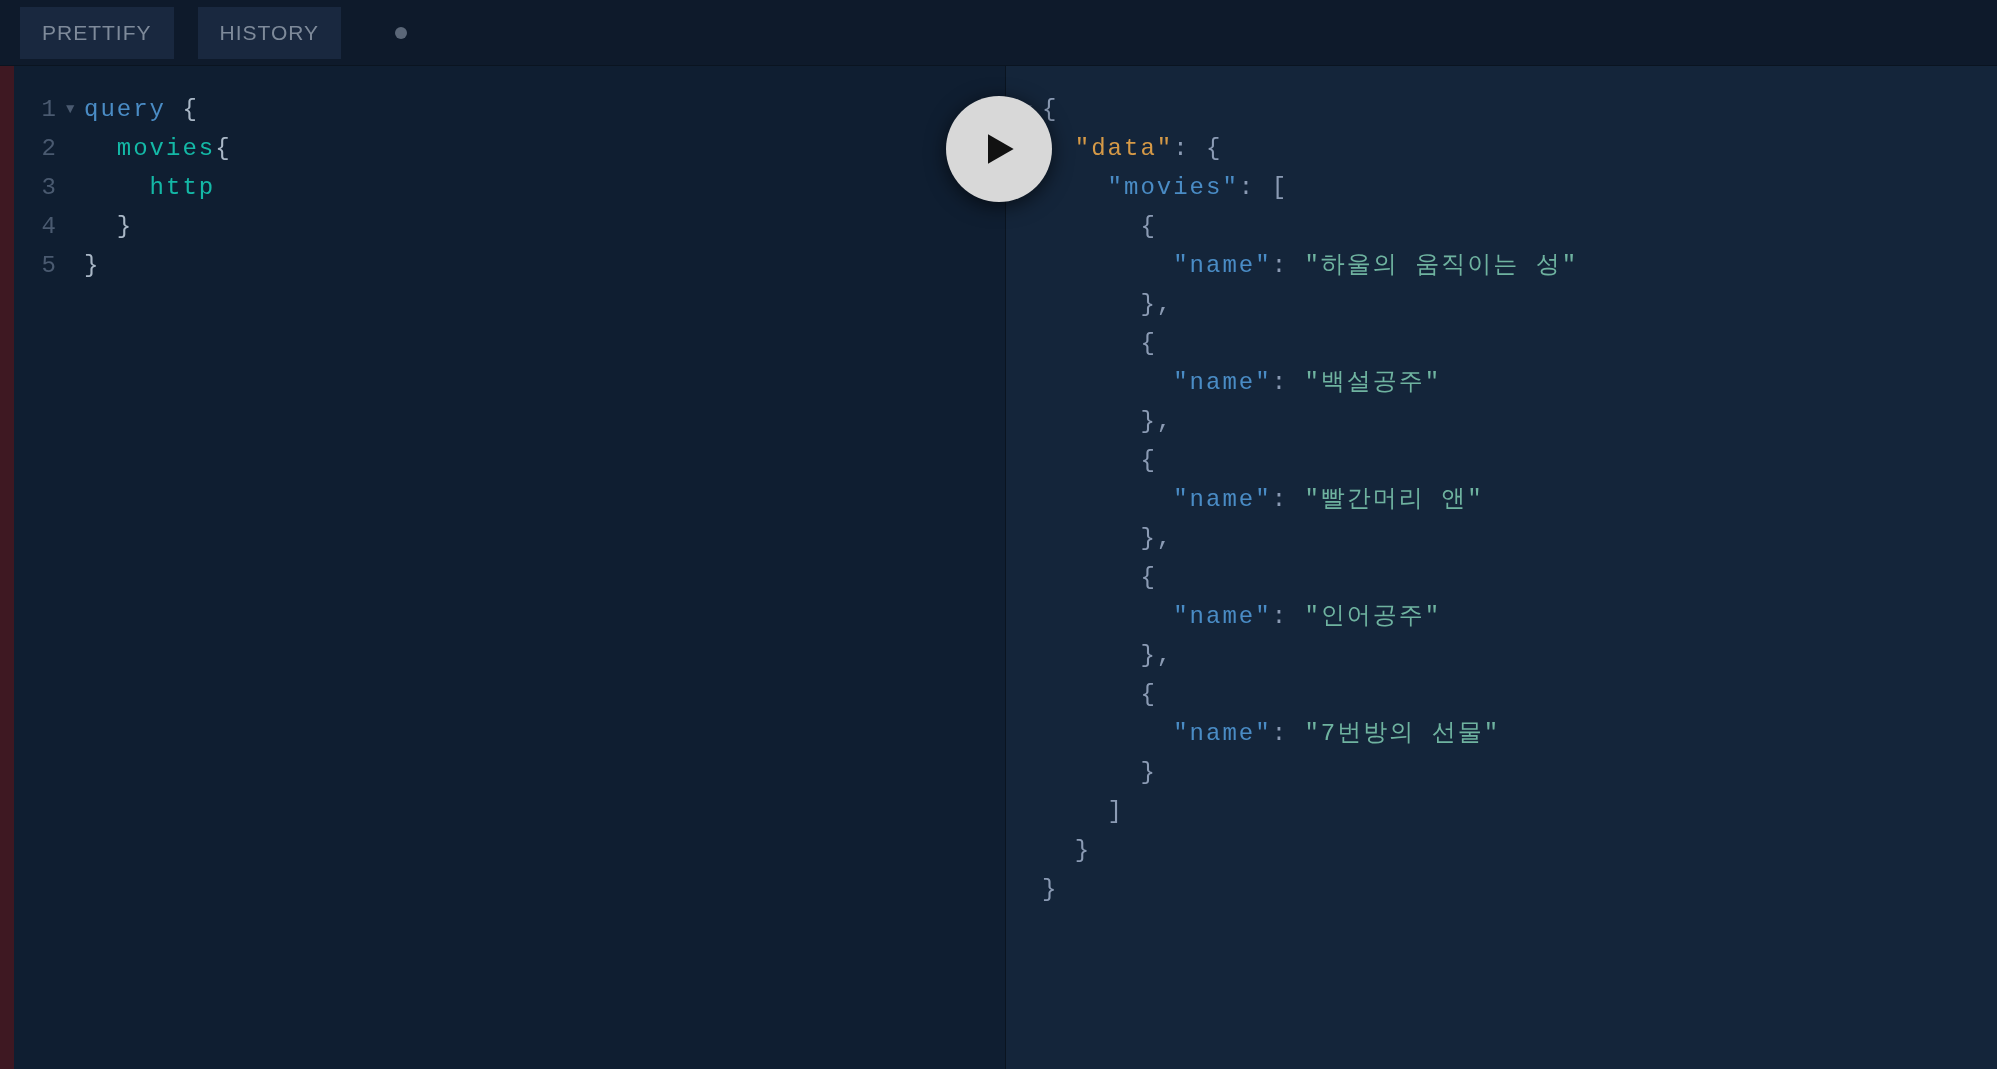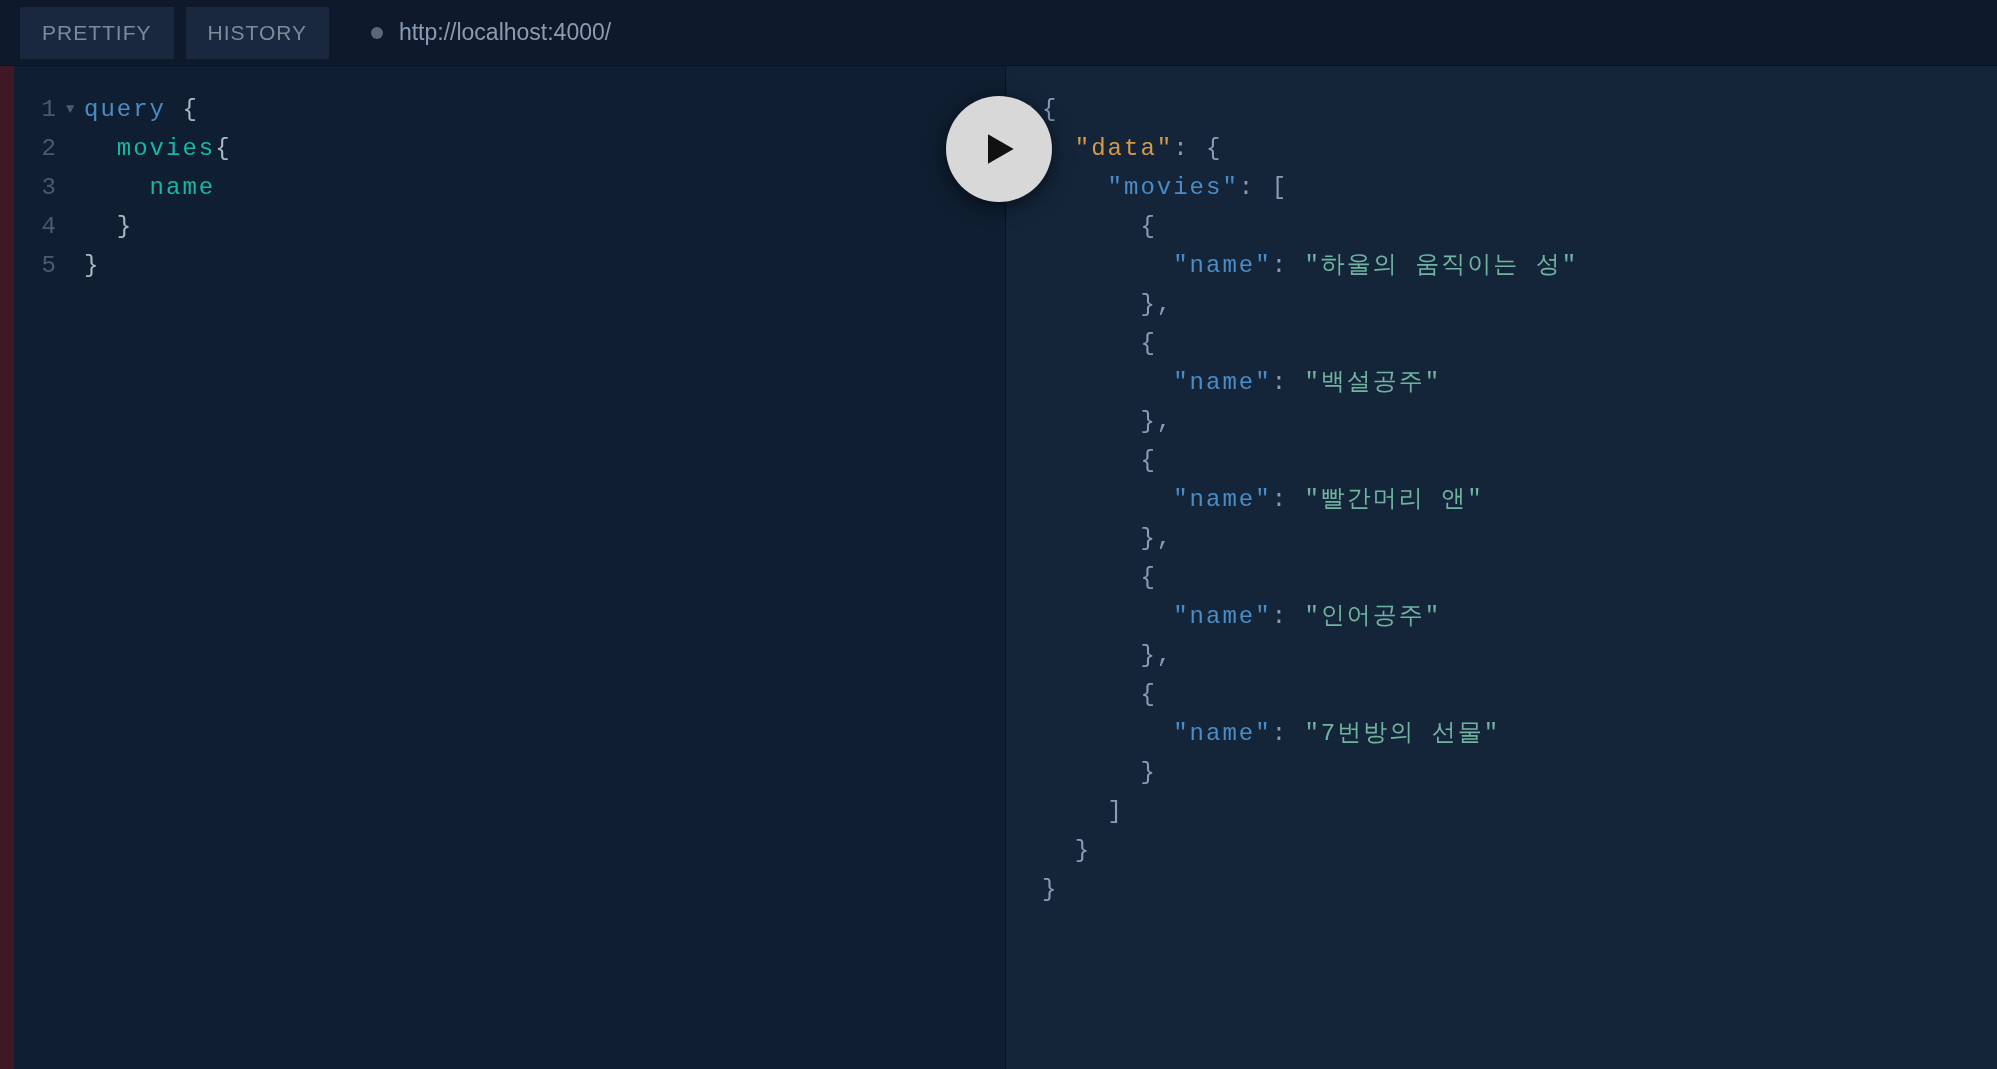--- a/index.html
+++ b/index.html
@@ -12,21 +12,21 @@
       overflow: hidden;
       display: flex;
       flex-direction: column;
     }
     .toolbar {
       display: flex;
       align-items: center;
       background: #0e1a2b;
       height: 66px;
       padding: 0 20px;
-      gap: 12px;
+      gap: 24px;
       border-bottom: 1px solid #0a1420;
     }
     .toolbar-btn {
       background: #19283f;
       border: none;
       color: #7e8a9a;
       padding: 14px 22px;
       font-size: 21px;
       font-weight: 500;
       letter-spacing: 1px;
@@ -150,21 +150,20 @@
     }
   </style>
 </head>
 <body>
 
 <div class="toolbar">
   <button class="toolbar-btn">PRETTIFY</button>
   <button class="toolbar-btn">HISTORY</button>
   <div class="url-bar">
     <span class="url-dot"></span>
-    <input class="url-text" value="http://localhost:4000/" style="">
   </div>
 </div>
 
 <div class="main">
   <div class="left-strip"></div>
 
   <div class="query-panel">
     <div class="gutter">
       <div class="ln">1</div>
       <div class="ln">2</div>
@@ -174,21 +173,21 @@
     </div>
     <div class="fold-gutter">
       <div class="ln">▼</div>
       <div class="ln"></div>
       <div class="ln"></div>
       <div class="ln"></div>
       <div class="ln"></div>
     </div>
     <div class="code"><span class="tok-keyword">query</span><span class="tok-punc"> {</span>
   <span class="tok-field">movies</span><span class="tok-punc">{</span>
-    <span class="tok-field">name</span>
+    <span class="tok-field">http</span>
   <span class="tok-punc">}</span>
 <span class="tok-punc">}</span></div>
   </div>
 
   <button class="execute-btn">
     <svg viewBox="0 0 24 24">
         <path d="M6 4l14 8-14 8z" fill="#111"></path>
       </svg>
   </button>
 

